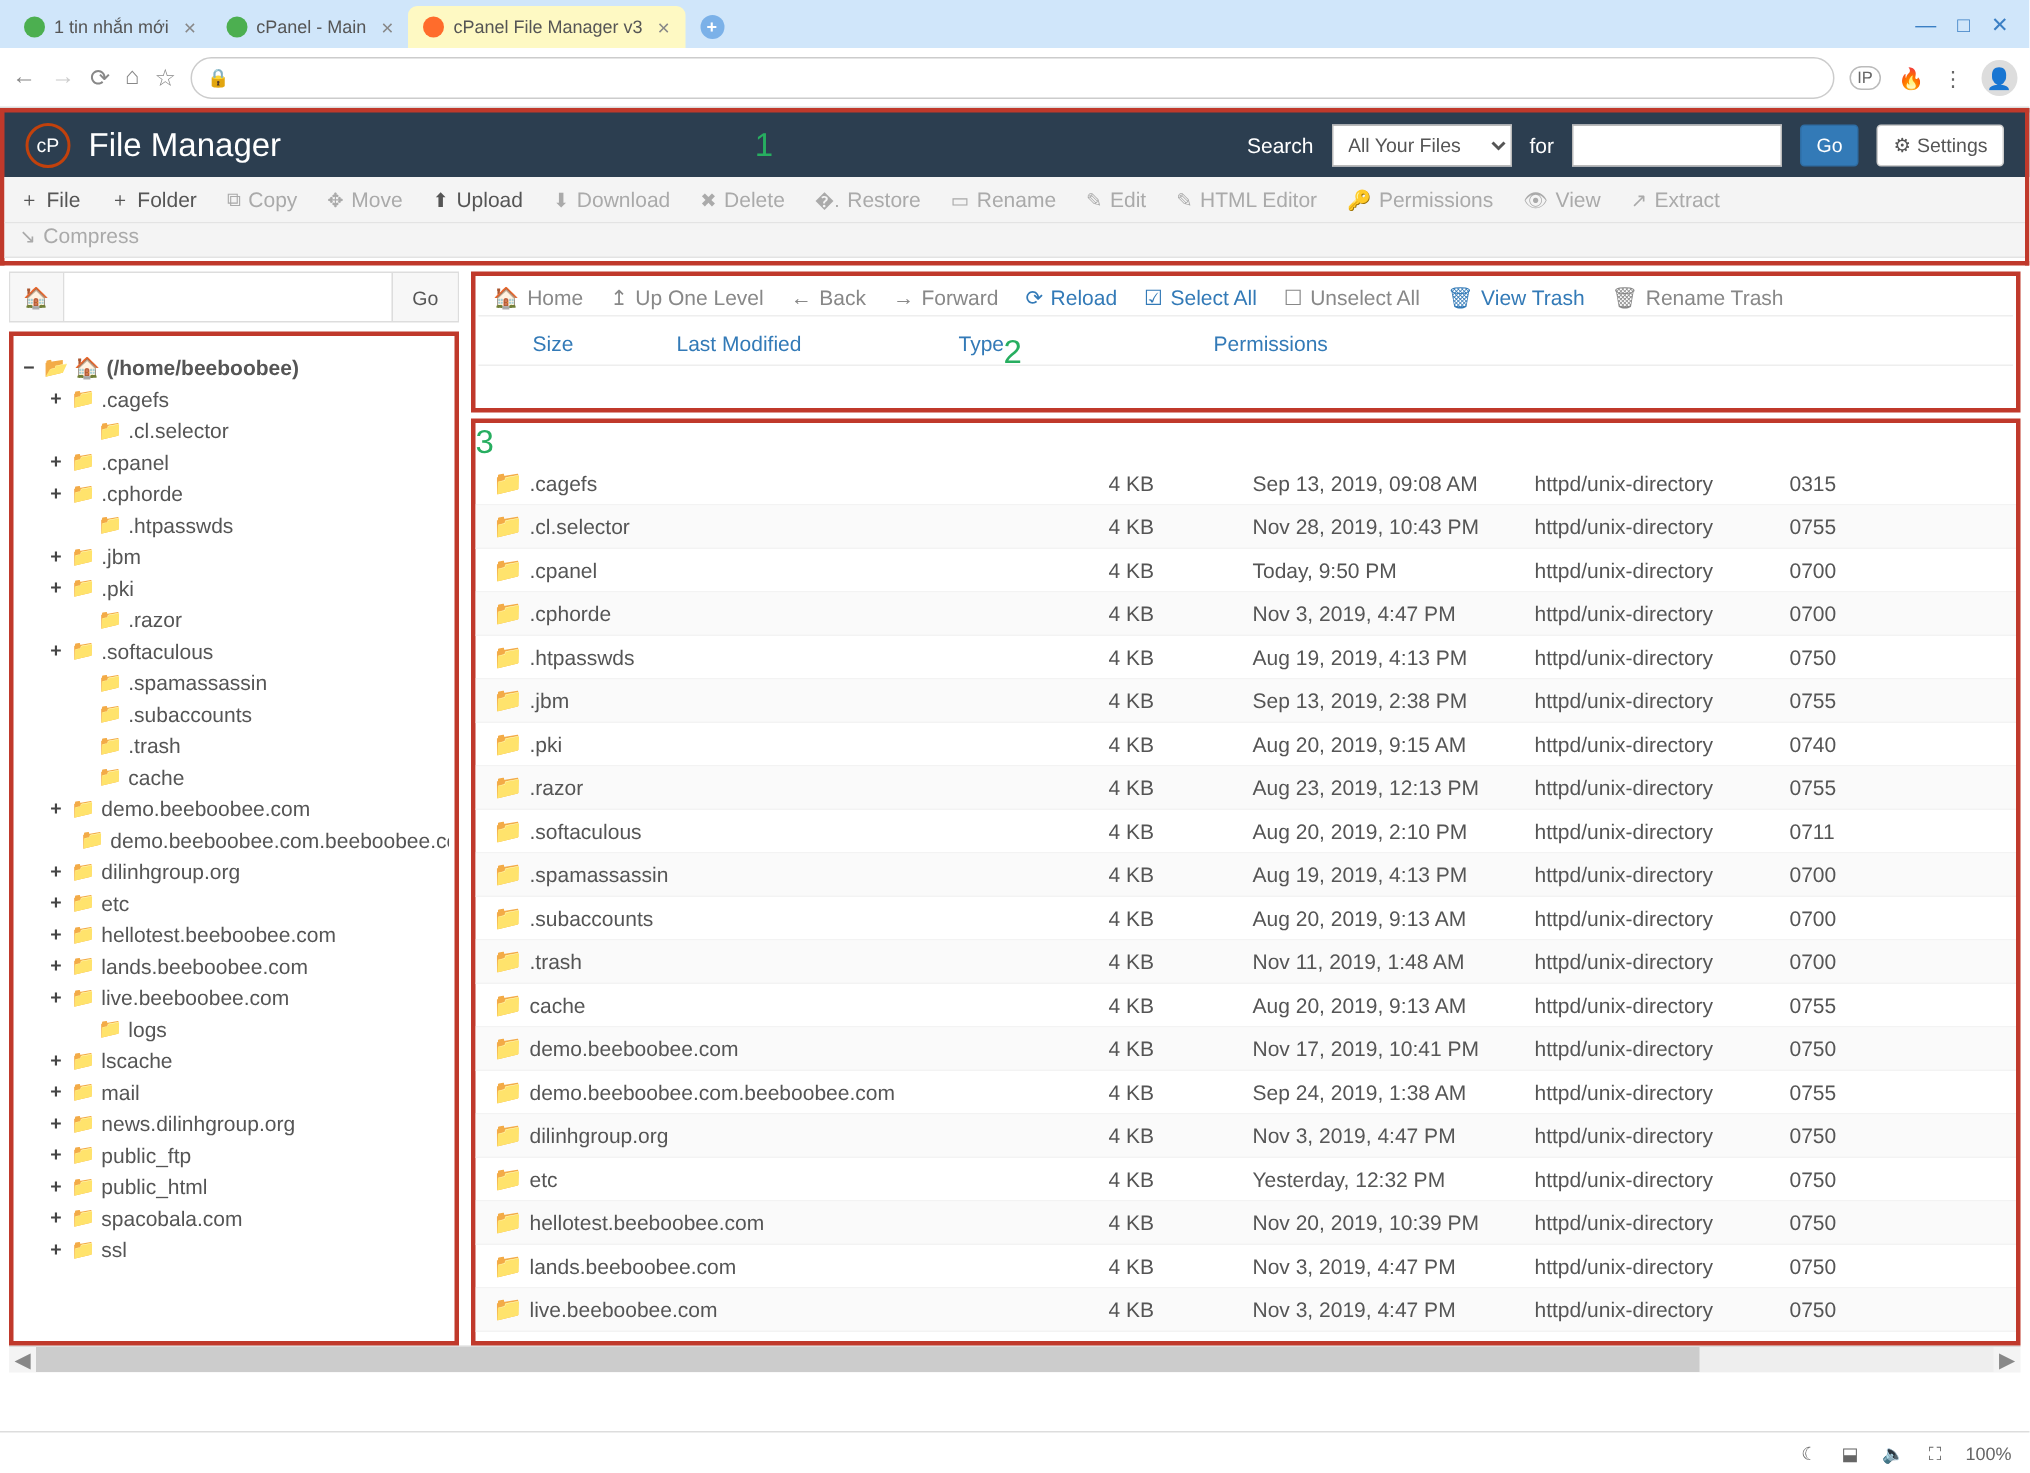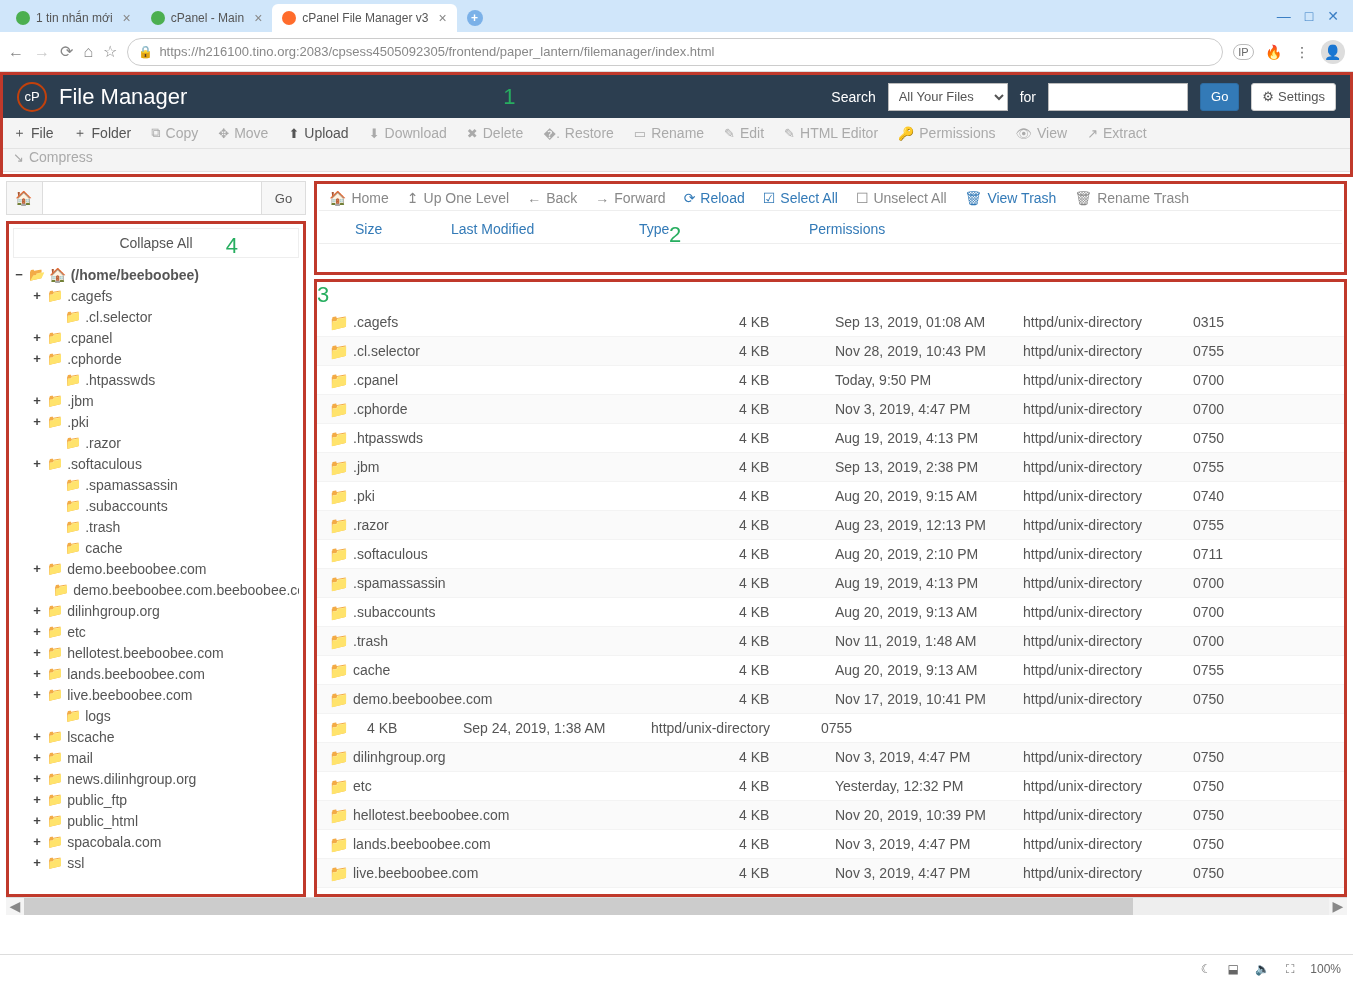--- a/index.html
+++ b/index.html
@@ -1,21 +1,21 @@
 <!DOCTYPE html>
 <html><head>
 <meta charset="utf-8">
 <style>
   * { box-sizing: border-box; margin: 0; padding: 0; font-family: "Segoe UI", Arial, sans-serif; }
   body { width:1353px; height:982px; background:#fff; overflow:hidden; font-size:14px; color:#555; }
 
   
   .browser-tabs { height:32px; background:#d0e6fa; display:flex; align-items:center; padding:16px 6px; }
   .btab { display:flex; align-items:center; height:28px; padding:0 10px; margin-top:4px; border-radius:6px 6px 0 0; font-size:12px; gap:6px; color:#555;}
-  .btab.active { background:#ffffff; }
+  .btab.active { background:#fef9c3; }
   .btab .fav { width:14px; height:14px; border-radius:50%; display:inline-block;}
   .btab .close { color:#888; font-size:14px; margin-left:4px;}
   .btab .plus-fav { width:16px; height:16px; border-radius:50%; background:#7bb1e8; color:#fff; display:flex; align-items:center;justify-content:center; font-size:12px; font-weight:bold;}
   .winbtns { margin-left:auto; display:flex; gap:14px; padding-right:8px; color:#3b7fc4; font-size:14px;}
   .winbtns span { cursor:default; }
 
   .addrbar { height:40px; background:#fff; border-bottom:1px solid #ddd; display:flex; align-items:center; padding:0 8px; gap:10px;}
   .addrbar .navarrow { color:#888; font-size:16px; }
   .addrbar .url-pill { flex:1; height:28px; border:1px solid #ccc; border-radius:14px; display:flex; align-items:center; padding:0 10px; font-size:13px; color:#888; gap:6px;}
   .addrbar .url-pill .lock { color:#4caf50; font-size:12px;}
@@ -124,21 +124,20 @@
 </div>
 
 <div class="addrbar">
   <span class="navarrow">←</span>
   <span class="navarrow" style="color:#ccc">→</span>
   <span class="navarrow">⟳</span>
   <span class="navarrow">⌂</span>
   <span class="navarrow">☆</span>
   <div class="url-pill">
     <span class="lock">🔒</span>
-    <span>https://h216100.tino.org:2083/cpsess4505092305/frontend/paper_lantern/filemanager/index.html</span>
   </div>
   <div class="righticons">
     <span style="font-size:11px;border:1px solid #bbb;border-radius:8px;padding:1px 4px;">IP</span>
     <span style="color:#e67e22">🔥</span>
     <span>⋮</span>
     <span class="avatar">👤</span>
   </div>
 </div>
 
 <div class="cp-header">
@@ -227,24 +226,20 @@
 
   <div class="left-col">
     <div class="path-row">
       <div class="homebtn">
           <span>🏠</span>
         </div>
       <input type="text" value="" style="">
       <div class="gobtn2">Go</div>
     </div>
     <div class="tree-wrap">
-      <div class="collapse-all">
-        <span>Collapse All</span>
-        <span class="annot">4</span>
-      </div>
       <div class="tree" id="tree">
         <div class="tree-row root">
           <span class="exp">−</span>
           <span class="fico">📂</span>
           <span class="fico-home">🏠</span>
           <span class="label">(/home/beeboobee)</span>
         </div>
 
       <div class="tree-row depth1">
             <span class="exp">+</span>
@@ -439,21 +434,21 @@
       <span class="annot" style="position:relative; left:350px; top:-22px;">2</span>
     </div>
 
     <div class="filelist-wrap">
       <span class="annot">3</span>
       <div class="filelist" id="filelist">
           <div class="row">
             <span class="fico2">📁</span>
             <span class="c-name">.cagefs</span>
             <span class="c-size">4 KB</span>
-            <span class="c-mod">Sep 13, 2019, 01:08 AM</span>
+            <span class="c-mod">Sep 13, 2019, 09:08 AM</span>
             <span class="c-type">httpd/unix-directory</span>
             <span class="c-perm">0315</span>
           </div>
           <div class="row">
             <span class="fico2">📁</span>
             <span class="c-name">.cl.selector</span>
             <span class="c-size">4 KB</span>
             <span class="c-mod">Nov 28, 2019, 10:43 PM</span>
             <span class="c-type">httpd/unix-directory</span>
             <span class="c-perm">0755</span>
@@ -549,20 +544,21 @@
           <div class="row">
             <span class="fico2">📁</span>
             <span class="c-name">demo.beeboobee.com</span>
             <span class="c-size">4 KB</span>
             <span class="c-mod">Nov 17, 2019, 10:41 PM</span>
             <span class="c-type">httpd/unix-directory</span>
             <span class="c-perm">0750</span>
           </div>
           <div class="row">
             <span class="fico2">📁</span>
+            <span class="c-name">demo.beeboobee.com.beeboobee.com</span>
             <span class="c-size">4 KB</span>
             <span class="c-mod">Sep 24, 2019, 1:38 AM</span>
             <span class="c-type">httpd/unix-directory</span>
             <span class="c-perm">0755</span>
           </div>
           <div class="row">
             <span class="fico2">📁</span>
             <span class="c-name">dilinhgroup.org</span>
             <span class="c-size">4 KB</span>
             <span class="c-mod">Nov 3, 2019, 4:47 PM</span>

